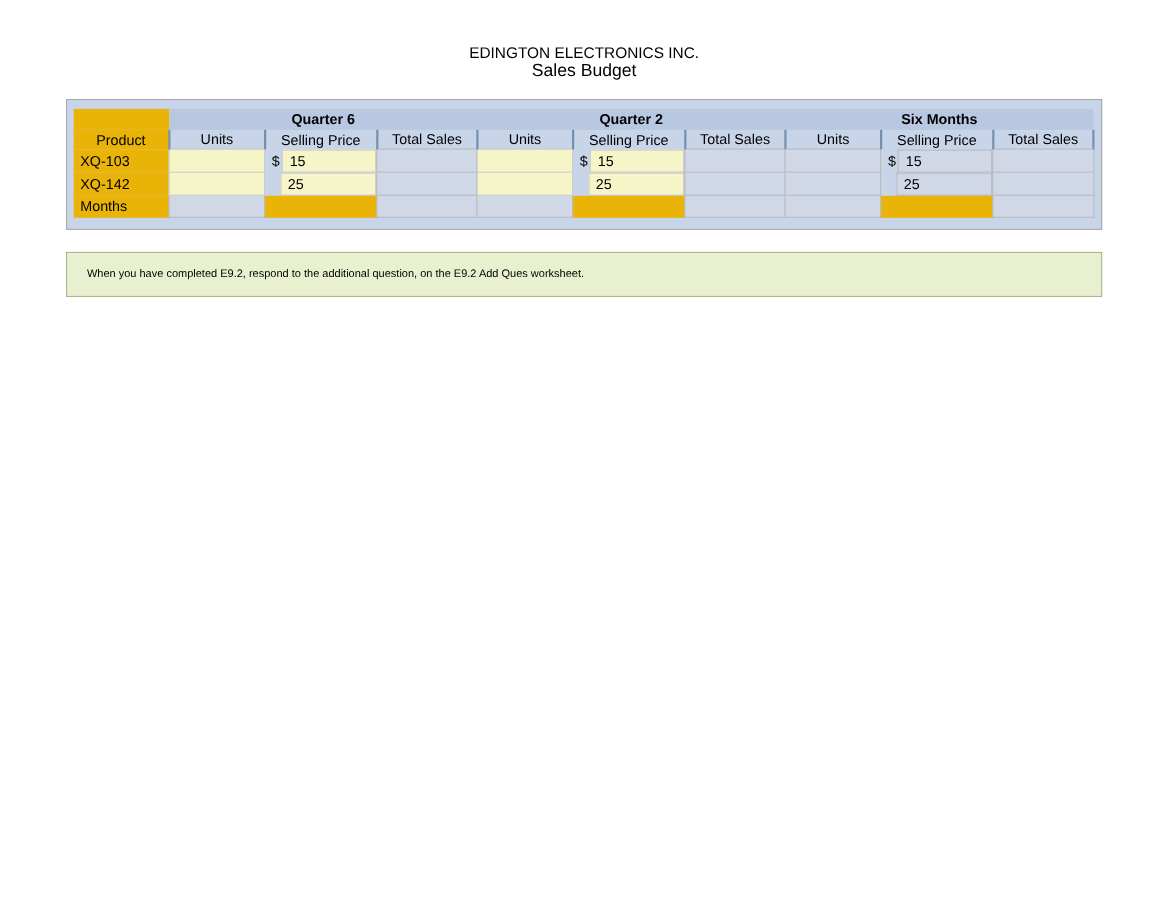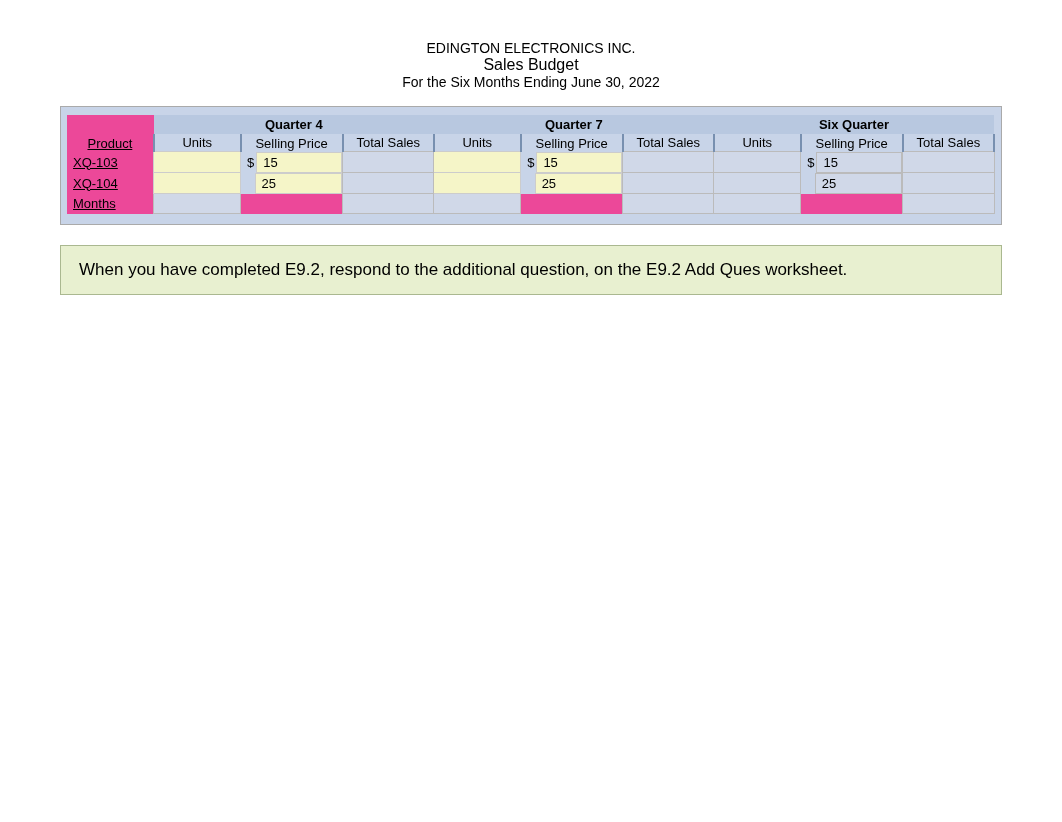--- a/index.html
+++ b/index.html
@@ -77,58 +77,57 @@
       height: 20px;
     }
     
     .product-col {
       min-width: 70px;
     }
     .note-box {
       background: #e8f0d0;
       border: 1px solid #aab890;
       padding: 14px 18px;
-      font-size: 17px;
+      font-size: 10px;
       margin-top: 10px;
     }
     
     .q1-group { border-left: 2px solid #7890b0; border-right: 2px solid #7890b0; }
     .q2-group { border-left: 2px solid #7890b0; border-right: 2px solid #7890b0; }
     .sm-group { border-left: 2px solid #7890b0; border-right: 2px solid #7890b0; }
 
     .section-label {
       text-align: center;
       font-weight: bold;
       padding: 2px 0;
     }
-    td.blank { background: #ec4899; text-decoration: underline; }
+    td.blank { background: #eab308; }
   </style>
 </head>
 <body>
 
 <div class="page">
 
   <div class="header">
     <div class="company">EDINGTON ELECTRONICS INC.</div>
     <div class="subtitle">Sales Budget</div>
-    <div class="period">For the Six Months Ending June 30, 2022</div>
   </div>
 
   <div class="table-container">
     <table>
 
       <tbody>
         <tr class="section-header-row">
           <td class="blank"></td>
 
-          <td colspan="3" class="section-label q1-header">Quarter 4</td>
-
-          <td colspan="3" class="section-label q2-header">Quarter 7</td>
-
-          <td colspan="3" class="section-label sm-header">Six Quarter</td>
+          <td colspan="3" class="section-label q1-header">Quarter 6</td>
+
+          <td colspan="3" class="section-label q2-header">Quarter 2</td>
+
+          <td colspan="3" class="section-label sm-header">Six Months</td>
         </tr>
 
         <tr class="col-header-row">
           <td class="product-col blank">Product</td>
 
           <td class="q1-group">Units</td>
           <td class="q1-group">Selling Price</td>
           <td class="q1-group">Total Sales</td>
 
           <td class="q2-group">Units</td>
@@ -177,21 +176,21 @@
               <td style="width:14px; text-align:right; padding-right:2px; background:#c8d4e8;">$</td>
               <td class="output-cell" style="min-width:40px;">15</td>
             </tr>
                 </tbody>
               </table>
           </td>
           <td class="output-cell"></td>
         </tr>
 
         <tr class="data-row">
-          <td class="product-col blank">XQ-104</td>
+          <td class="product-col blank">XQ-142</td>
 
           <td class="input-cell"></td>
           <td style="padding:0; background:#c8d4e8;">
             <table style="width:100%; border-collapse:collapse; background:#c8d4e8;">
                 <tbody>
                   <tr>
               <td style="width:14px; background:#c8d4e8;"></td>
               <td class="input-cell" style="min-width:40px;">25</td>
             </tr>
                 </tbody>

